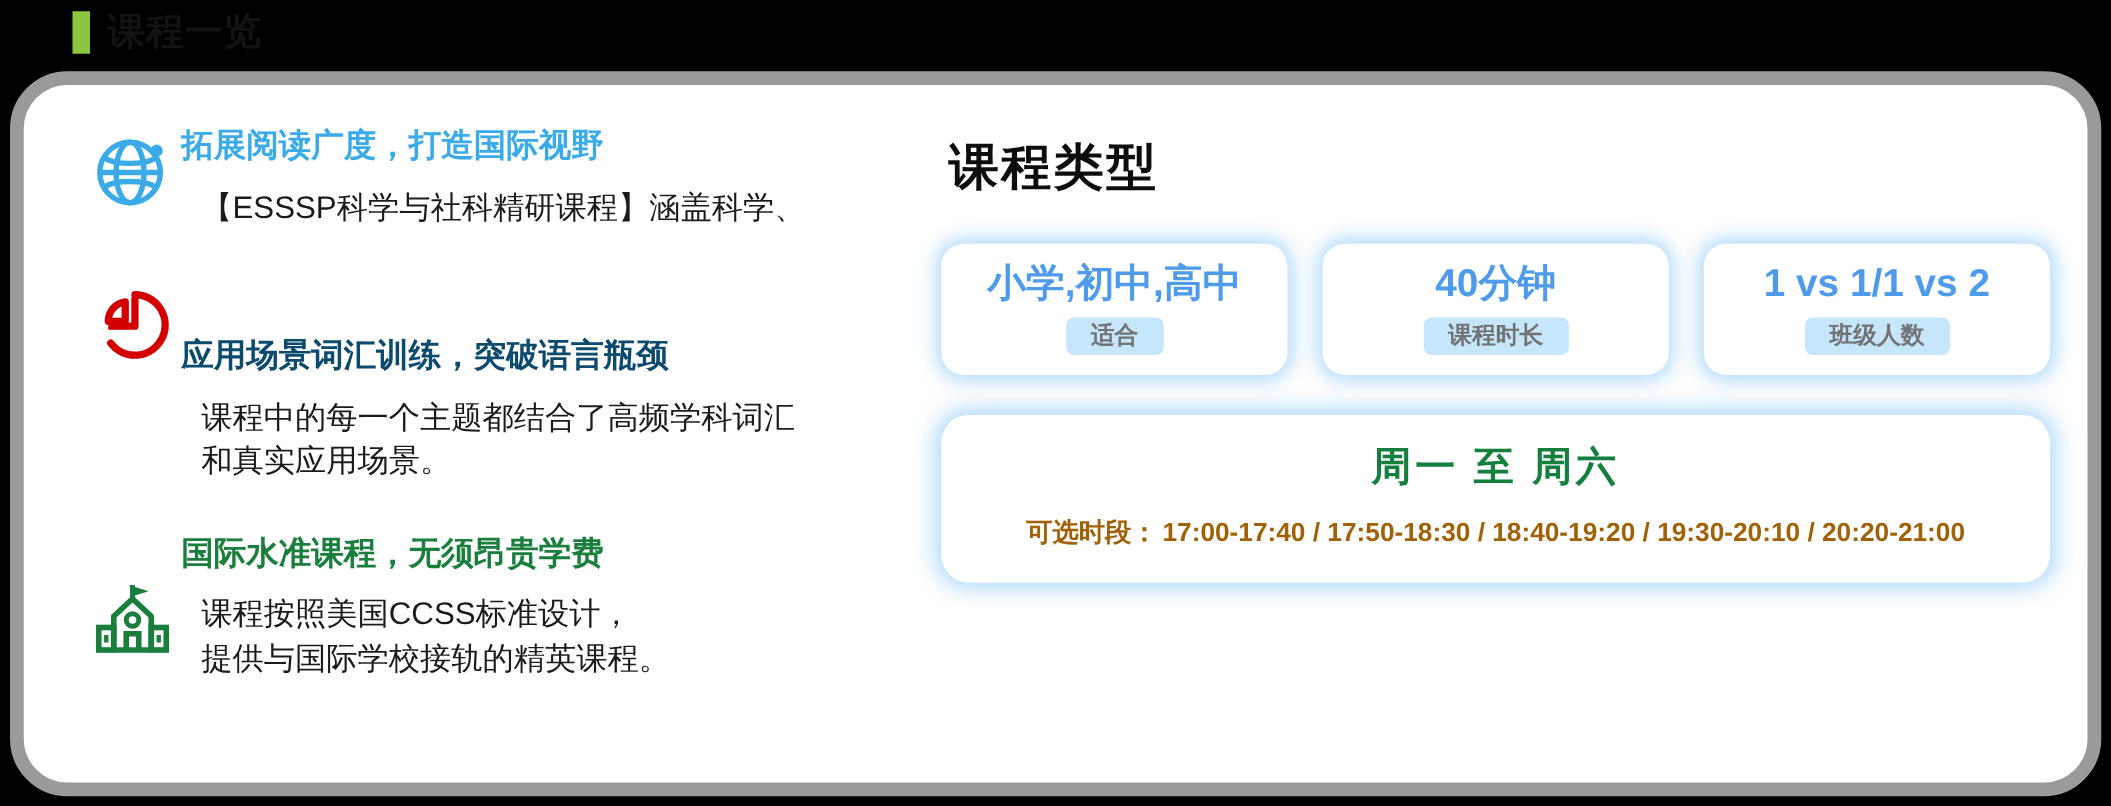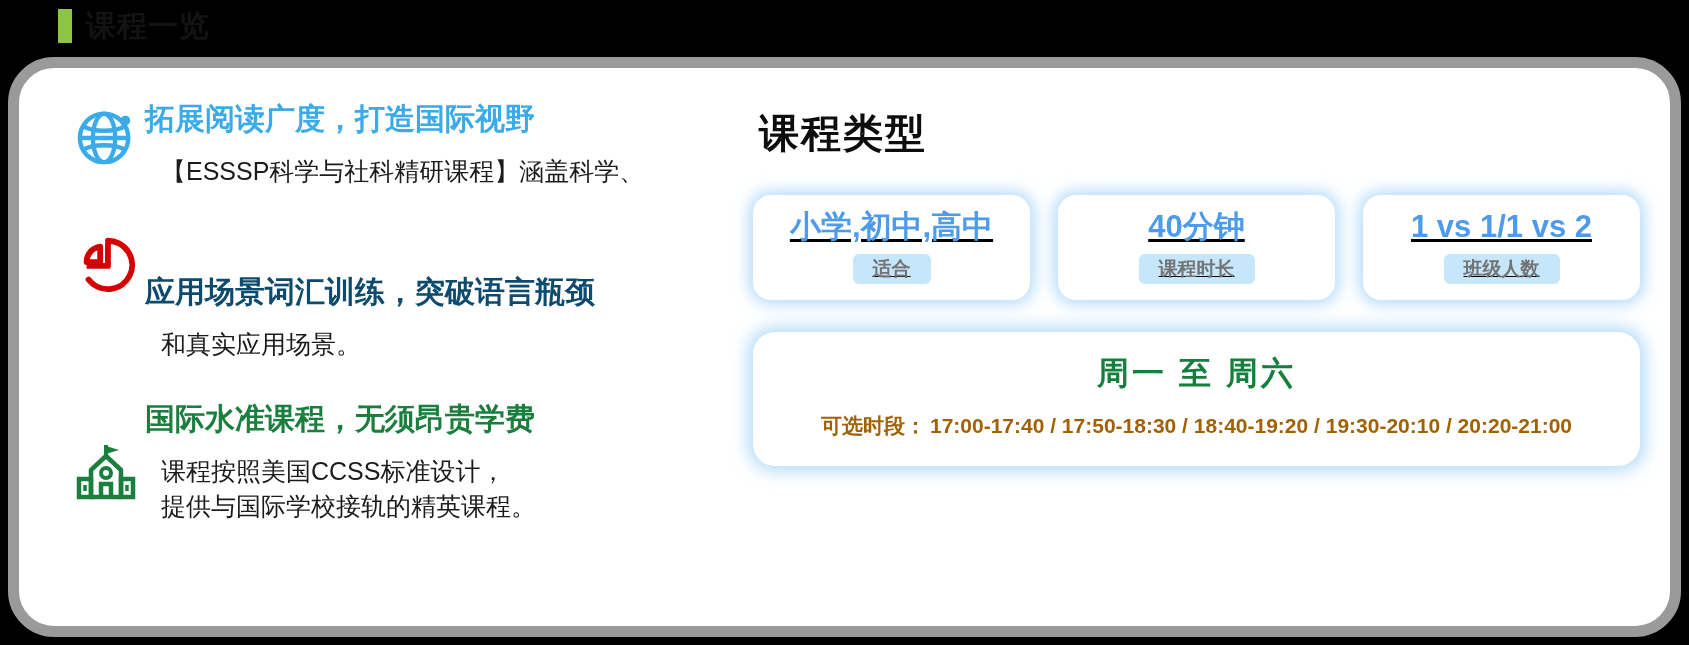--- a/index.html
+++ b/index.html
@@ -71,21 +71,21 @@
   .feature:last-child { margin-bottom: 0; align-items: center; }
   .feature-icon {
     width: 78px;
     flex: 0 0 auto;
     display: flex;
     justify-content: center;
     padding-top: 6px;
   }
   .feature-body { flex: 1 1 auto; }
   .feature-title {
-    font-size: 30px;
+    font-size: 26px;
     font-weight: bold;
     line-height: 1.25;
     margin: 0 0 4px 0;
     white-space: nowrap;
   }
   .feature-title.blue  { color: #3aabe8; }
   .feature-title.red   { color: #0c4a6e; margin-top: 46px; }
   .feature-title.green { color: #1a7f3d; }
   .feature-text {
     font-size: 25px;
@@ -106,21 +106,20 @@
     font-weight: bold;
     color: #0d0d0d;
     margin: 0 0 34px 6px;
     letter-spacing: 2px;
   }
 
   .type-row {
     display: flex;
     gap: 28px;
     margin-bottom: 32px;
-    text-decoration: underline;
   }
   .type-card {
     flex: 1 1 0;
     height: 105px;
     background: #ffffff;
     border-radius: 18px;
     box-shadow: 0 0 14px 5px rgba(130,195,245,0.55);
     display: flex;
     flex-direction: column;
     align-items: center;
@@ -204,20 +203,21 @@
       <div class="feature-icon">
         <svg width="62" height="62" viewBox="0 0 64 64">
           <path d="M34 8 A25 25 0 1 1 14 48" fill="none" stroke="#d40000" stroke-width="6" stroke-linecap="round"></path>
           <path d="M34 10 L34 34 L12 34" fill="none" stroke="#d40000" stroke-width="6" stroke-linejoin="round"></path>
           <path d="M26 14 A16 16 0 0 0 12 30 L26 30 Z" fill="none" stroke="#d40000" stroke-width="6" stroke-linejoin="round"></path>
         </svg>
       </div>
       <div class="feature-body">
         <p class="feature-title red">应用场景词汇训练，突破语言瓶颈</p>
         <p class="feature-text">
+          <span>课程中的每一个主题都结合了高频学科词汇</span>
           <span>和真实应用场景。</span>
         </p>
       </div>
     </div>
 
     <div class="feature">
       <div class="feature-icon">
         <svg width="64" height="64" viewBox="0 0 64 64">
           <line x1="32" y1="4" x2="32" y2="18" stroke="#1a7f3d" stroke-width="4"></line>
           <path d="M32 5 L45 9 L32 13 Z" fill="#1a7f3d"></path>

